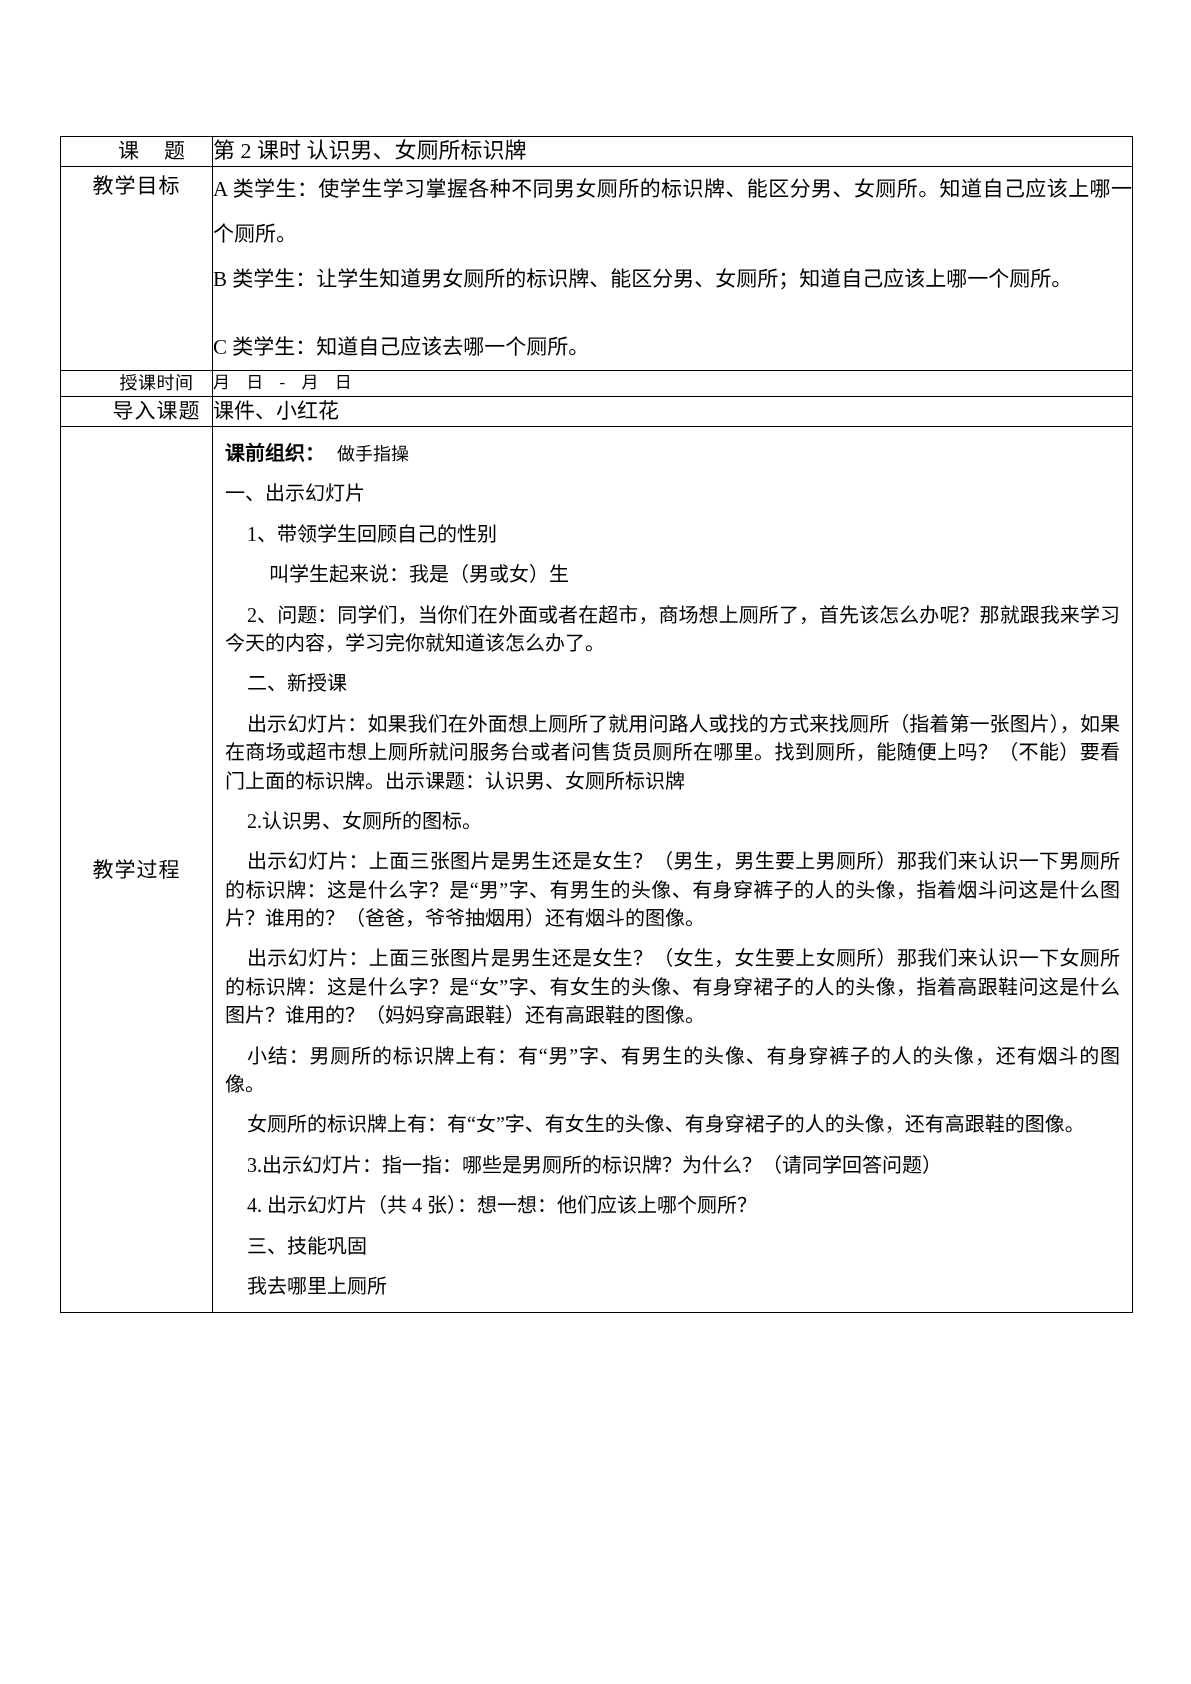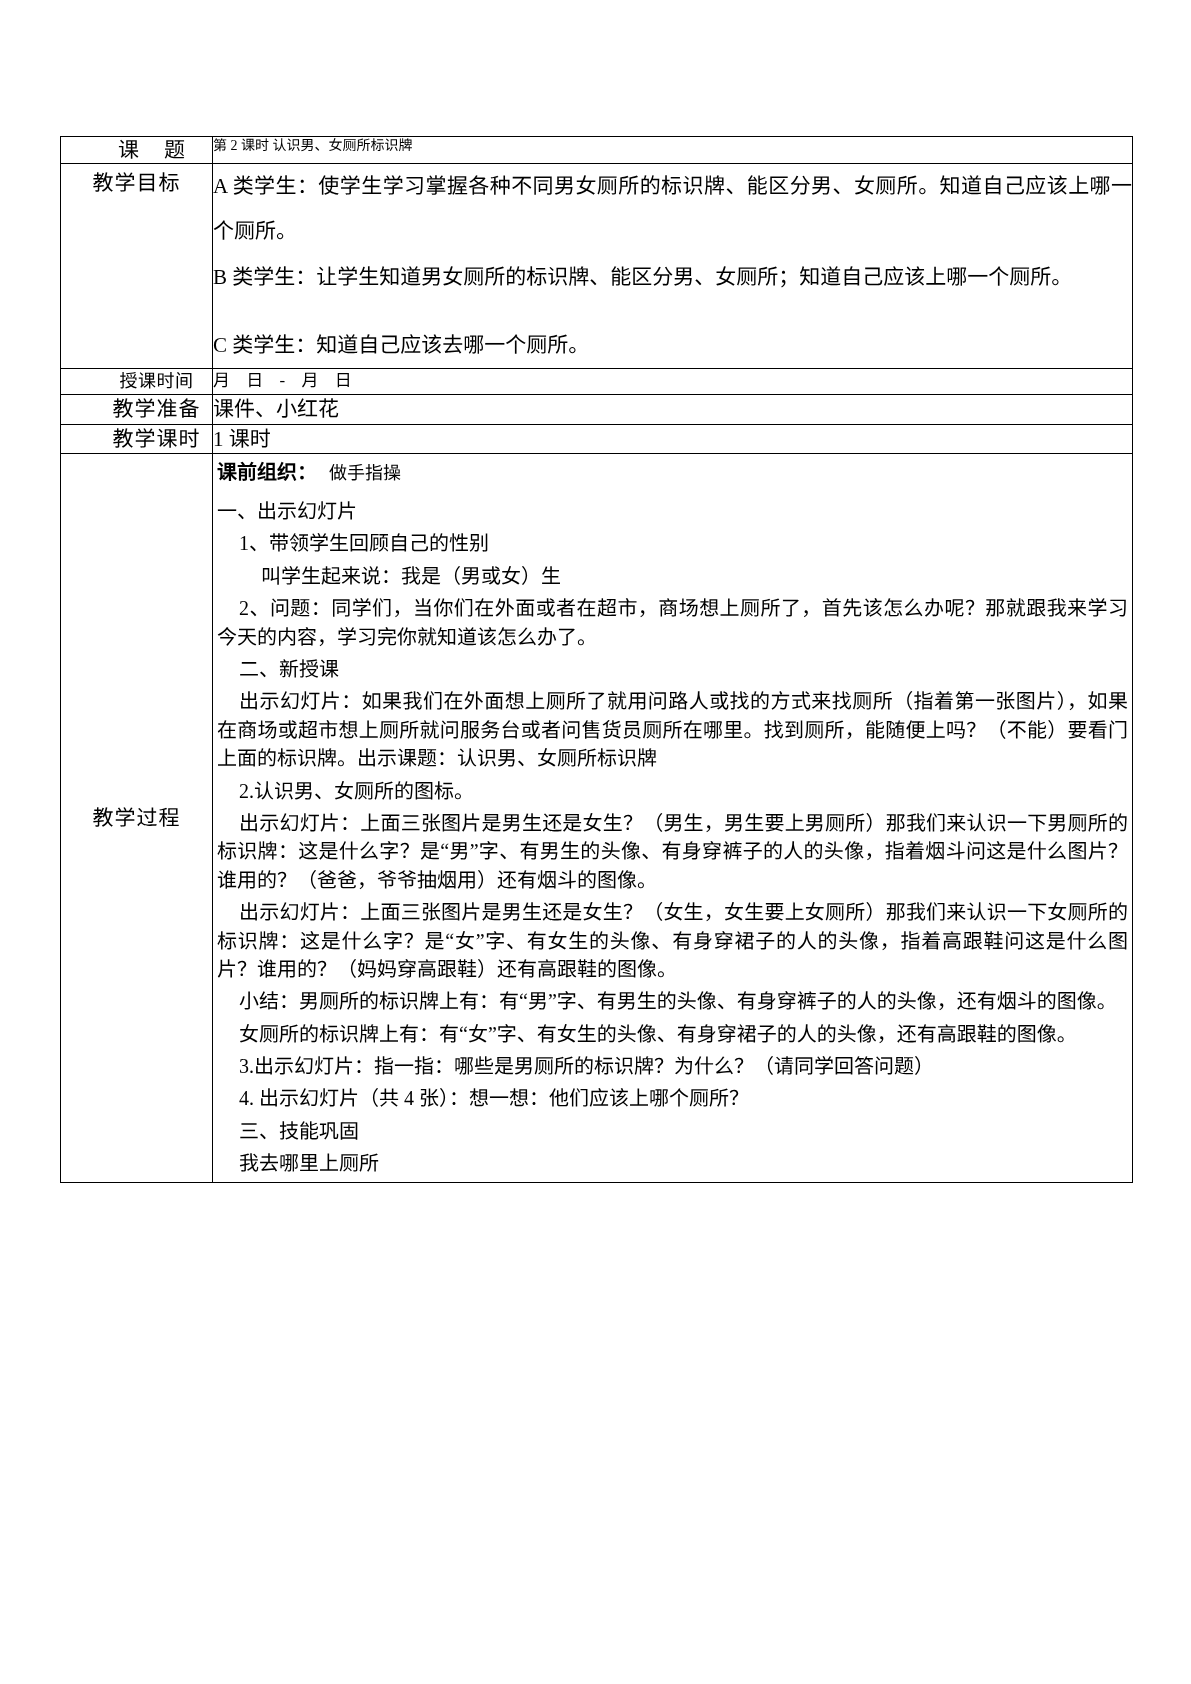--- a/index.html
+++ b/index.html
@@ -70,21 +70,21 @@
   .spaced2 > span { letter-spacing: 10px; }
 
   
   .body-cell {
     font-size: 21px;
     line-height: 1.3;
     padding: 4px 6px 4px 8px;
   }
 
   .title-text {
-    font-size: 14px;
+    font-size: 22px;
     line-height: 1.3;
   }
   .date-text {
     font-size: 17px;
     padding-left: 40px;
     letter-spacing: 6px;
     line-height: 1.45;
   }
 
   
@@ -116,21 +116,21 @@
     padding: 3px 6px 3px 8px;
   }
 
   
   .proc-cell {
     font-size: 20px;
     line-height: 1.42;
     padding: 6px 8px 4px 8px;
   }
   .proc-cell p {
-    margin: 4px;
+    margin: 12px;
     text-align: justify;
     text-justify: inter-ideograph;
     font-family: Liberation Serif, serif;
   }
   .proc-cell p.bold-head {
     font-weight: bold;
     margin-bottom: 10px;
   }
   .proc-cell p.bold-head .sub {
     font-weight: normal;
@@ -170,28 +170,24 @@
         </td>
       </tr>
 
       <tr>
         <td class="label-cell small mid-align">授课时间</td>
         <td class="body-cell date-text">月 日 - 月 日</td>
       </tr>
 
 
       <tr>
-        <td class="label-cell mid-align">教学准备</td>
+        <td class="label-cell mid-align">导入课题</td>
         <td class="one-line-cell">课件、小红花</td>
       </tr>
 
-      <tr>
-        <td class="label-cell mid-align">教学课时</td>
-        <td class="one-line-cell">1 课时</td>
-      </tr>
 
       <tr>
         <td class="label-cell process">教学过程</td>
         <td class="proc-cell">
           <p class="bold-head"><span>课前组织：</span><span class="sub">做手指操</span></p>
           <div id="process-lines">
               <p class="ind0">一、出示幻灯片</p>
               <p class="ind-hang1">1、带领学生回顾自己的性别</p>
               <p class="ind-hang2">叫学生起来说：我是（男或女）生</p>
               <p class="ind-hang1">2、问题：同学们，当你们在外面或者在超市，商场想上厕所了，首先该怎么办呢？那就跟我来学习今天的内容，学习完你就知道该怎么办了。</p>

